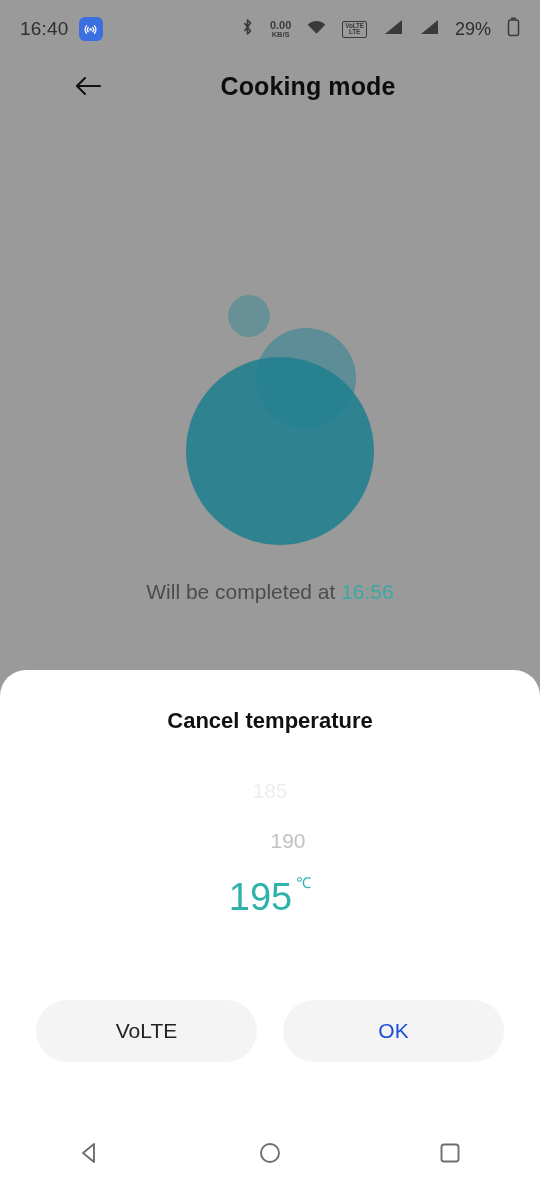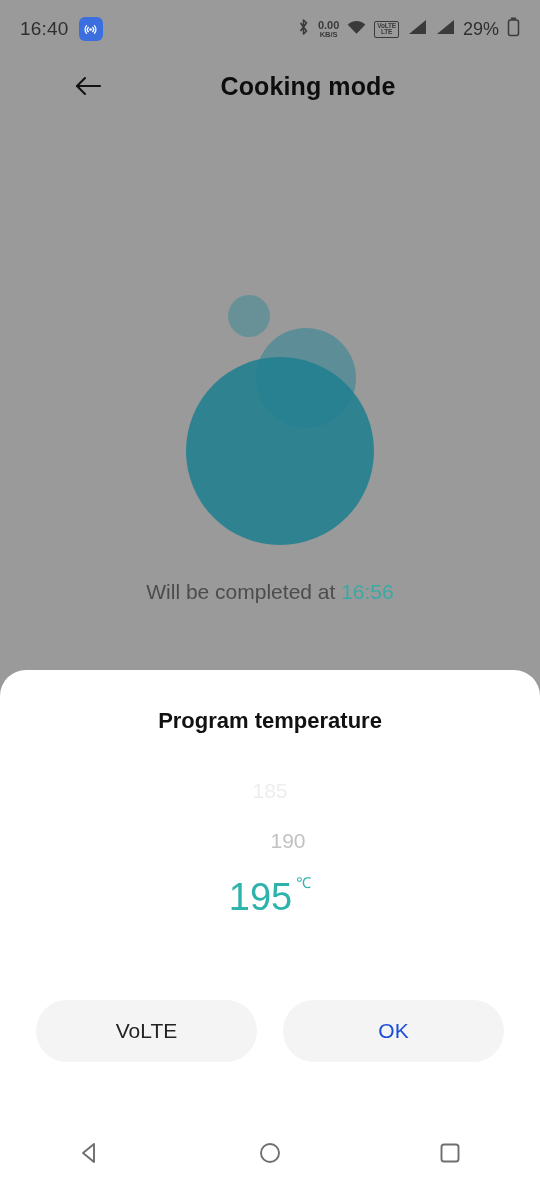--- a/index.html
+++ b/index.html
@@ -27,21 +27,21 @@
   }
   .sb-left { display:flex; align-items:center; gap:10px; }
   .sb-clock { font-size:19px; letter-spacing:.2px; color:#2f2f2f; }
   .sb-cast {
     width:24px; height:24px; border-radius:6px;
     background:#3b6fe0;
     display:flex; align-items:center; justify-content:center;
   }
   .sb-right {
     margin-left:auto;
-    display:flex; align-items:center; gap:8px;
+    display:flex; align-items:center; gap:16px;
   }
   .sb-kb { display:flex; flex-direction:column; align-items:center; line-height:1; }
   .sb-kb .v { font-size:11px; font-weight:bold; color:#3a3a3a; }
   .sb-kb .u { font-size:7.5px; font-weight:bold; color:#3a3a3a; }
   .sb-volte {
     border:1.6px solid #3a3a3a; border-radius:2px;
     padding:1px 2px;
     display:flex; flex-direction:column; align-items:center;
     line-height:1;
   }
@@ -272,21 +272,21 @@
     <div class="hero-sub">
       <span>Will be completed at </span><span class="eta">16:56</span>
     </div>
 
     <div class="watermark">
       <span>MOBSERVAN</span>
     </div>
   </div>
 
   <div class="sheet">
-    <div class="sheet-title">Program temperature</div>
+    <div class="sheet-title">Cancel temperature</div>
 
     <div class="picker">
       <div class="picker-row faint">185</div>
       <div class="picker-row dim">190</div>
       <div class="picker-row selected">
         <span>195</span>
         <span class="unit">℃</span>
       </div>
     </div>
 

